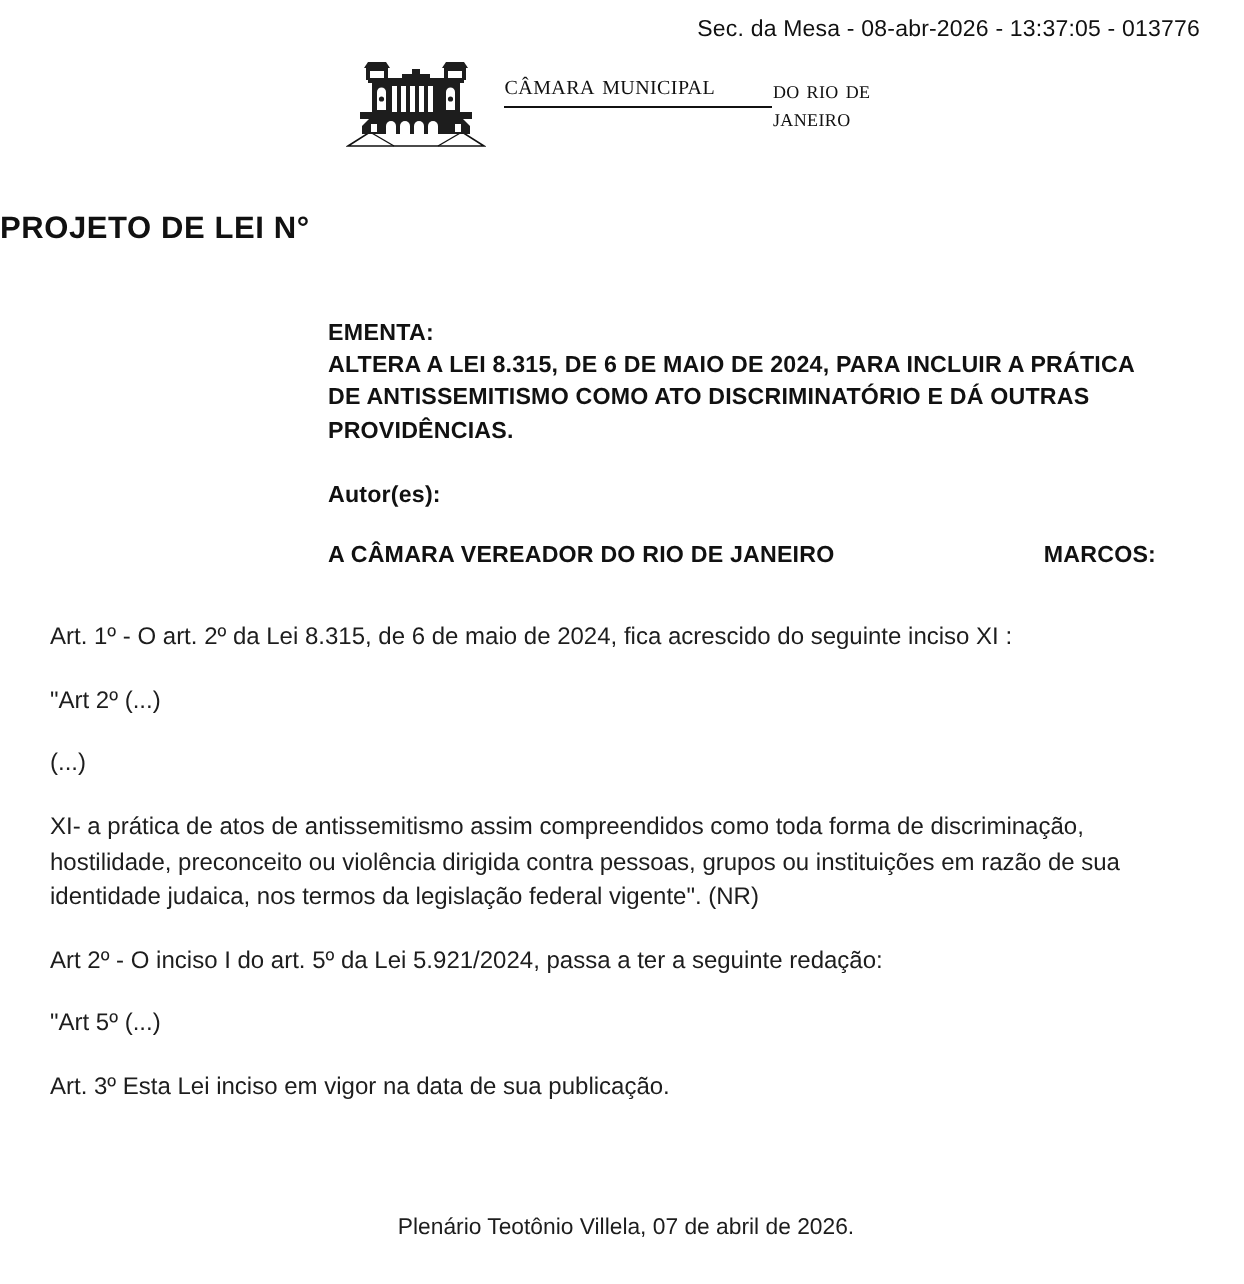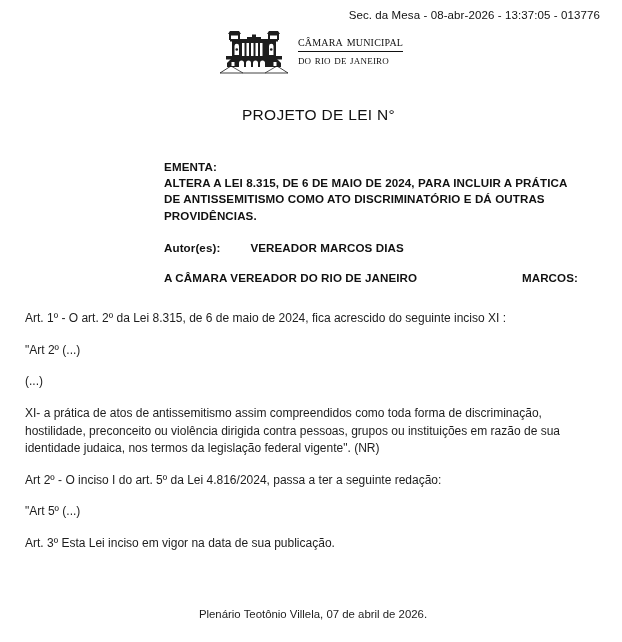--- a/index.html
+++ b/index.html
@@ -42,21 +42,21 @@
     gap: 9px;
   }
   .crest {
     width: 70px;
     height: 44px;
     flex: 0 0 auto;
     display: block;
   }
   .crest-text {
     display: flex;
-    flex-direction: column;
+    flex-direction: row;
     align-items: flex-start;
     font-family: "Liberation Serif", serif;
     color: #111111;
     line-height: 1.06;
     padding-bottom: 2px;
   }
   .crest-line1 {
     font-size: 14px;
     letter-spacing: 0.2px;
     font-variant: small-caps;
@@ -73,26 +73,24 @@
     text-transform: lowercase;
     padding-top: 1px;
   }
 
   
   .doc-title {
     position: absolute;
     top: 106px;
     left: 0;
     right: 0;
-    text-align: center;
     font-size: 15.5px;
-    font-weight: normal;
+    font-weight: bold;
     letter-spacing: 0.3px;
     color: #111111;
-    margin-left: 15px;
   }
 
   
   .meta-block {
     position: absolute;
     top: 160px;
     left: 132px;
     right: 44px;
     margin-left: 32px;
   }
@@ -226,31 +224,30 @@
 </div>
 
 <div class="doc-title">PROJETO DE LEI N°</div>
 
 <div class="meta-block">
   <div class="ementa-label">EMENTA:</div>
   <div class="ementa-body">ALTERA A LEI 8.315, DE 6 DE MAIO DE 2024, PARA INCLUIR A PRÁTICA DE ANTISSEMITISMO COMO ATO DISCRIMINATÓRIO E DÁ OUTRAS PROVIDÊNCIAS.</div>
 
   <div class="author-row">
     <span>Autor(es):</span>
-    <span>VEREADOR MARCOS DIAS</span>
   </div>
 
   <div class="chamber-row">A CÂMARA VEREADOR DO RIO DE JANEIRO</div>
 </div>
 
 <div class="decreta">MARCOS:</div>
 
 <div class="body-text">
   <p class="para">Art. 1º - O art. 2º da Lei 8.315, de 6 de maio de 2024, fica acrescido do seguinte inciso XI :</p>
   <p class="para">"Art 2º (...)</p>
   <p class="para">(...)</p>
   <p class="para">XI- a prática de atos de antissemitismo assim compreendidos como toda forma de discriminação, hostilidade, preconceito ou violência dirigida contra pessoas, grupos ou instituições em razão de sua identidade judaica, nos termos da legislação federal vigente". (NR)</p>
-  <p class="para">Art 2º - O inciso I do art. 5º da Lei 4.816/2024, passa a ter a seguinte redação:</p>
+  <p class="para">Art 2º - O inciso I do art. 5º da Lei 5.921/2024, passa a ter a seguinte redação:</p>
   <p class="para">"Art 5º (...)</p>
   <p class="para">Art. 3º Esta Lei inciso em vigor na data de sua publicação.</p>
 </div>
 
 <div class="footer">Plenário Teotônio Villela, 07 de abril de 2026.</div>
 
 </body></html>

